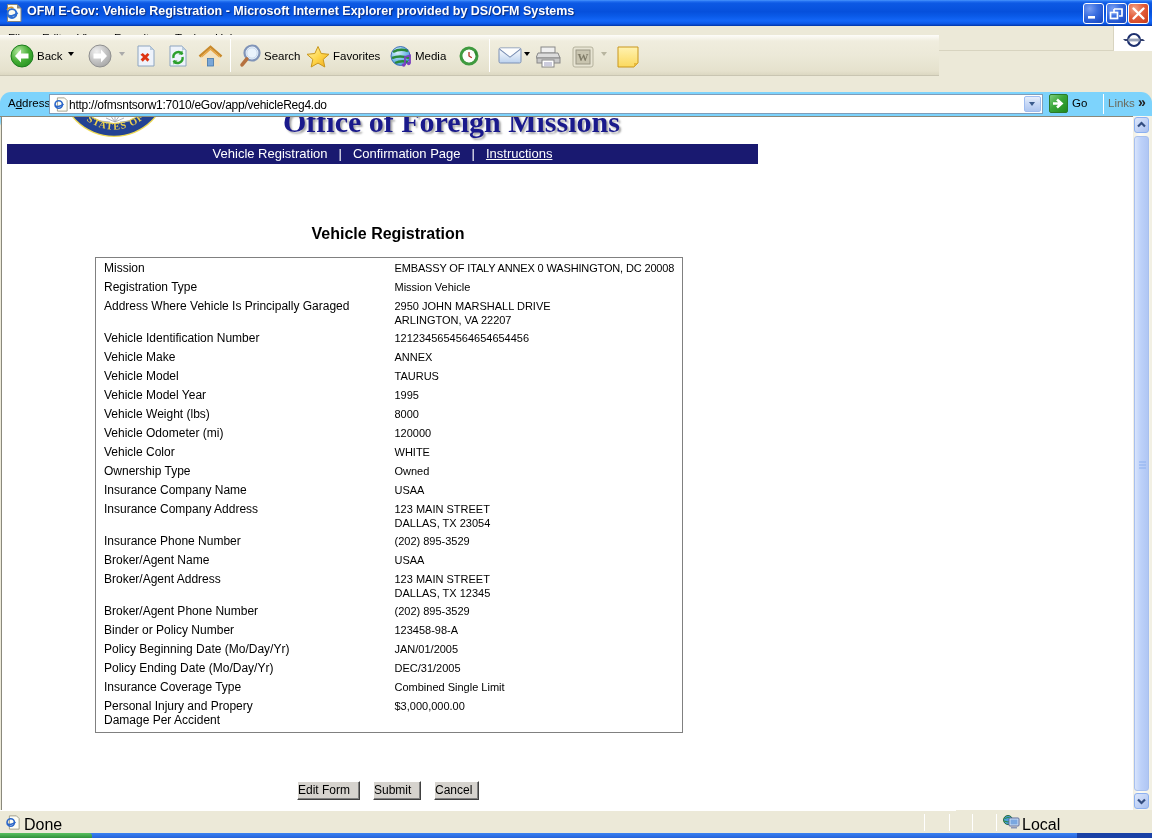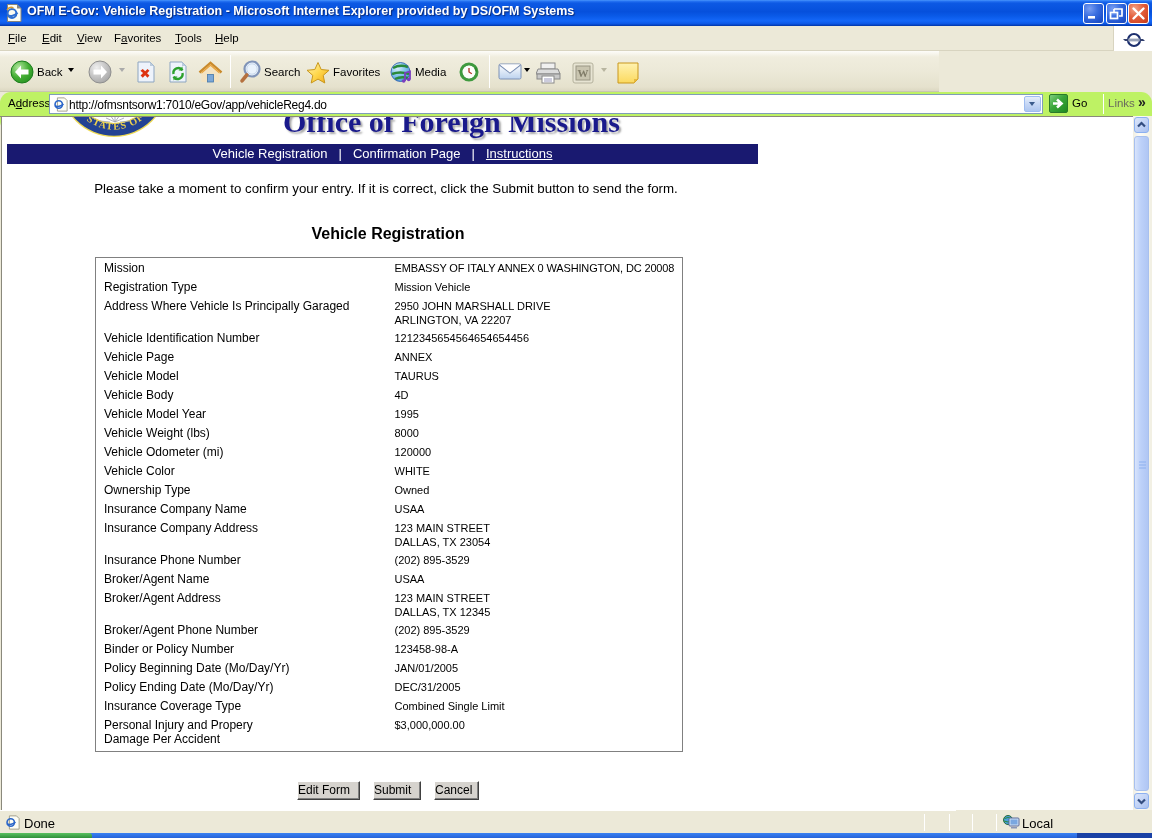--- a/index.html
+++ b/index.html
@@ -18,26 +18,26 @@
 #btncls { left:1128px; background:radial-gradient(circle at 30% 25%,#f2a286 0%,#e35e3c 45%,#d54a28 75%,#c03b1c 100%); }
 .winbtn svg { position:absolute; left:0; top:0; }
 
 
 #menubar { position:absolute; left:0; top:26px; width:1152px; height:25px; background:#ECE9D8; border-bottom:1px solid #d8d4c0; font-size:11.5px; color:#000; }
 #menubar .m { position:absolute; top:6px; }
 #menubar u { text-decoration:underline; }
 #throbber { position:absolute; right:0; top:0; width:39px; height:25px; background:#fff; border-left:1px solid #d8d4c0; }
 
 
-#toolbar { position:absolute; left:0; top:51px; width:939px; height:41px; background:linear-gradient(to bottom,#fdfcf9 0%,#f0edde 15%,#ece9d8 50%,#e5e1cd 90%,#dcd8c2 100%); border-bottom:1px solid #c9c5b2; font-size:11.5px; }
+#toolbar { position:absolute; left:0; top:35px; width:939px; height:41px; background:linear-gradient(to bottom,#fdfcf9 0%,#f0edde 15%,#ece9d8 50%,#e5e1cd 90%,#dcd8c2 100%); border-bottom:1px solid #c9c5b2; font-size:11.5px; }
 #toolbar .lbl { position:absolute; top:15px; }
 .tsep { position:absolute; top:4px; width:1px; height:33px; background:#c9c5b2; border-right:1px solid #fff; }
 
 
-#addrbar { position:absolute; left:0; top:92px; width:1152px; height:40px; background:#bef264; font-size:11.5px;border-radius:11px; }
+#addrbar { position:absolute; left:0; top:92px; width:1152px; height:40px; background:#7dd3fc; font-size:11.5px;border-radius:11px; }
 #addrlabel { position:absolute; left:8px; top:5px; color:#000; }
 #addrinput { position:absolute; left:49px; top:2px; width:994px; height:20px; background:#fff; border:1px solid #7f9db9;padding-left:34px; }
 #addrinput .url { position:absolute; left:19px; top:3px; font-size:12px; letter-spacing:-0.25px; color:#000; white-space:nowrap; }
 #addrdrop { position:absolute; right:1px; top:1px; width:17px; height:16px; background:linear-gradient(to bottom,#e6eefb,#c6d7f5 50%,#aec6f0); border:1px solid #9ebcf0; border-radius:2px; }
 #gobtn { position:absolute; left:1049px; top:2px; width:19px; height:19px; border-radius:2px; background:linear-gradient(135deg,#7ecf7e 0%,#3aa63a 45%,#1e8a1e 100%); border:1px solid #2a7a2a; }
 #gotext { position:absolute; left:1072px; top:5px; color:#000; }
 #linksep { position:absolute; left:1103px; top:2px; width:1px; height:20px; background:#c9c5b2; border-right:1px solid #fff; }
 #linkstext { position:absolute; left:1108px; top:5px; color:#6b6b5e; }
 #linkchev { position:absolute; left:1138px; top:2px; color:#222; font-weight:bold; font-size:14px; }
 
@@ -62,21 +62,21 @@
   border-top:1px solid #fff; border-left:1px solid #fff; border-right:1.5px solid #404040; border-bottom:1.5px solid #404040;
   box-shadow:inset -1px -1px 0 #808080; text-align:left; vertical-align:top; }
 
 
 #scrollbar { position:absolute; left:1133px; top:116px; width:17px; height:694px; background:linear-gradient(to right,#f0eee3,#fcfbf6 40%,#f4f2e7); }
 .sbtn { position:absolute; left:1px; width:15px; height:16px; border-radius:3px; background:linear-gradient(135deg,#dce6fa 0%,#c3d4f7 50%,#a8c0f0 100%); border:1px solid #8cb0f0; }
 #sthumb { position:absolute; left:1px; top:20px; width:15px; height:655px; border-radius:3px; background:linear-gradient(to right,#d8e4fc,#bdd1f9 45%,#b0c6f4); border:1px solid #a8c0ee; }
 #winborderR { position:absolute; left:1150px; top:116px; width:2px; height:694px; background:#f2f0e4; }
 
 
-#statusbar { position:absolute; left:0; top:810px; width:956px; height:23px; background:#ECE9D8; border-top:1px solid #fff; font-size:13px; }
+#statusbar { position:absolute; left:0; top:810px; width:956px; height:23px; background:#ECE9D8; border-top:1px solid #fff; font-size:16px; }
 .spane { position:absolute; top:3px; width:1px; height:17px; background:#c9c5b2; border-right:1px solid #fff; }
 #statustext { position:absolute; left:24px; top:5px; }
 #localintra { position:absolute; left:1022px; top:5px; }
 
 
 #taskbar { position:absolute; left:0; top:833px; width:1152px; height:5px; background:linear-gradient(to bottom,#3a81f3,#2663d8); }
 #startbtn { position:absolute; left:0; top:0; width:92px; height:5px; background:linear-gradient(to bottom,#59c161,#2f8f3a); border-radius:0 3px 0 0; }
 #systray { position:absolute; left:1077px; top:0; width:75px; height:5px; background:#1941a5; }
 </style>
 </head>
@@ -296,51 +296,46 @@
       <g stroke="#9aa0ac" stroke-width="0.8">
         <path d="M56 94 v-8 M56 94 l-5 -7 M56 94 l5 -7 M56 94 l-9 -4 M56 94 l9 -4 M51 94 l-10 -1 M61 94 l10 -1"></path>
       </g>
       <defs>
           <path id="arcpath" d="M 8.5 55 A 46.5 46.5 0 0 0 101.5 55"></path>
         </defs>
       <text font-size="10" font-weight="bold" font-family="Liberation Serif,serif" fill="#ecd04e" letter-spacing="1.1"><textPath href="#arcpath" startOffset="21.5%">D STATES OF AM</textPath></text>
     </svg>
     <div id="ofmtitle">Office of Foreign Missions</div>
     <div id="navbar">Vehicle Registration<span class="pp">|</span>Confirmation Page<span class="pp">|</span><u>Instructions</u></div>
-    <div id="instr">Please take a moment to confirm your entry. If it is correct, click the Submit button to send the form.</div>
     <div id="vrhead">Vehicle Registration</div>
     <table id="dtable">
       <tbody>
           <tr>
             <td class="l">Mission</td>
             <td class="v" style="letter-spacing:-0.15px">EMBASSY OF ITALY ANNEX 0 WASHINGTON, DC 20008</td>
           </tr>
       <tr>
             <td class="l">Registration Type</td>
             <td class="v">Mission Vehicle</td>
           </tr>
       <tr class="d">
             <td class="l">Address Where Vehicle Is Principally Garaged</td>
             <td class="v">2950 JOHN MARSHALL DRIVE<br>ARLINGTON, VA 22207</td>
           </tr>
       <tr>
             <td class="l">Vehicle Identification Number</td>
             <td class="v">1212345654564654654456</td>
           </tr>
       <tr>
-            <td class="l">Vehicle Page</td>
+            <td class="l">Vehicle Make</td>
             <td class="v">ANNEX</td>
           </tr>
       <tr>
             <td class="l">Vehicle Model</td>
             <td class="v">TAURUS</td>
-          </tr>
-      <tr>
-            <td class="l">Vehicle Body</td>
-            <td class="v">4D</td>
           </tr>
       <tr>
             <td class="l">Vehicle Model Year</td>
             <td class="v">1995</td>
           </tr>
       <tr>
             <td class="l">Vehicle Weight (lbs)</td>
             <td class="v">8000</td>
           </tr>
       <tr>

